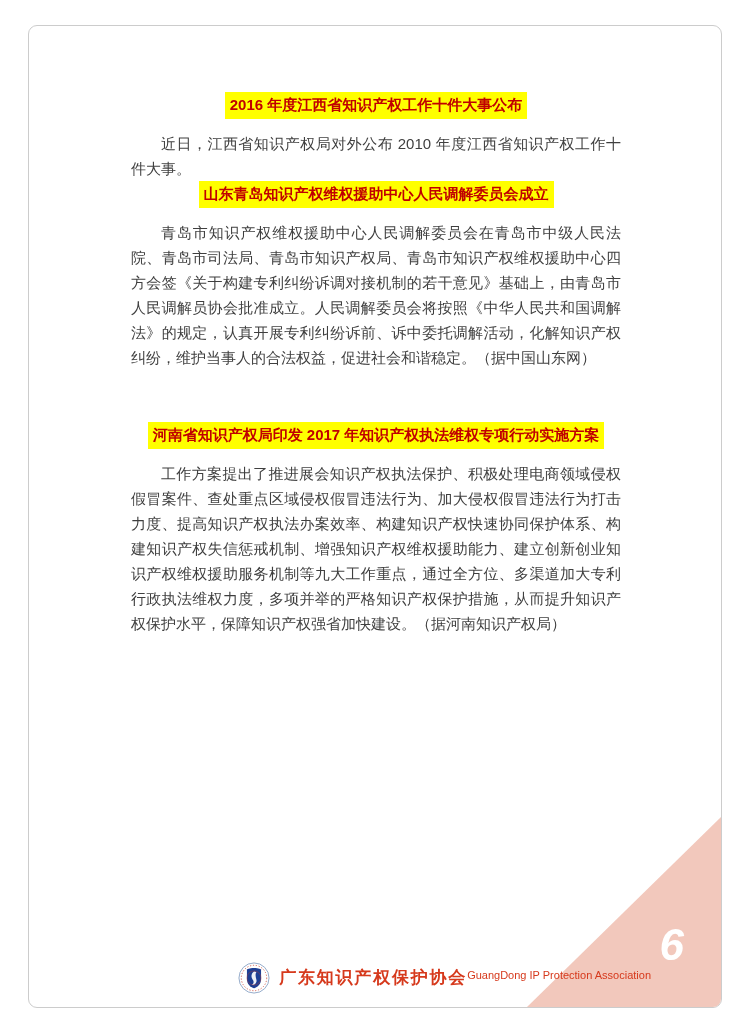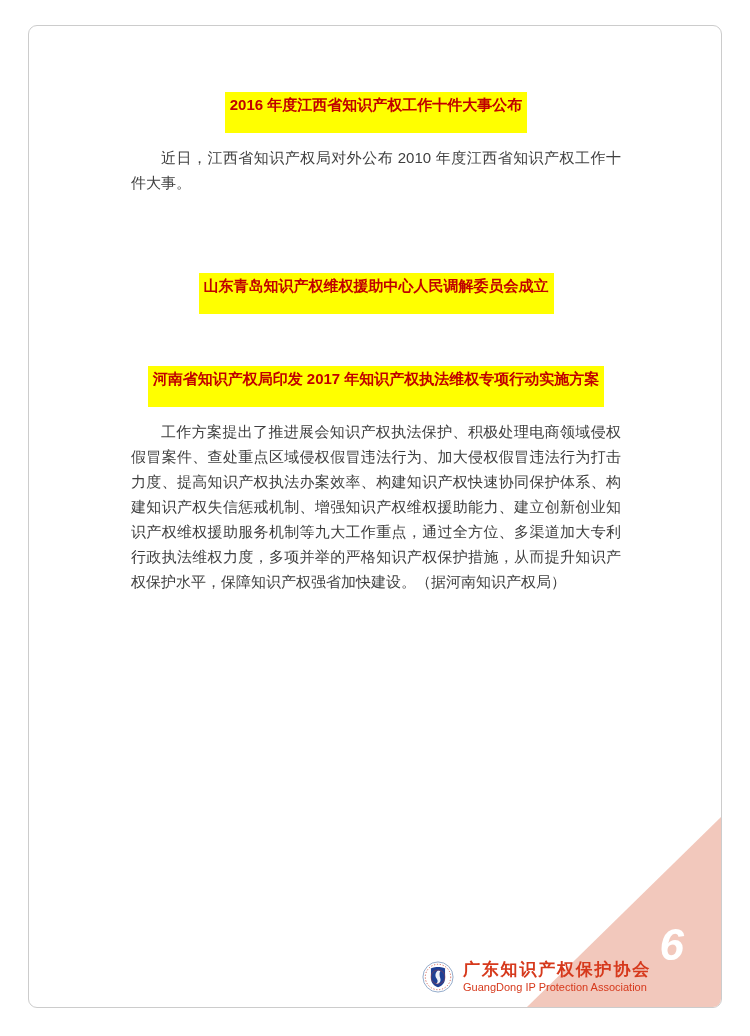--- a/index.html
+++ b/index.html
@@ -22,48 +22,48 @@
   }
   .content{
     position:relative;margin:0 102px;width:490px;color:var(--body-text);
     font-size:15px;line-height:25px;z-index:2;
   }
   .section-title{
     text-align:center;line-height:24px;font-size:15px;font-weight:bold;
   }
   .section-title .hl{
     display:inline-block;background:var(--highlight-yellow);color:var(--title-red);
-    padding:1px 5px 16px 5px;
+    padding:1px 5px 2px 5px;
   }
   .content p{
     text-indent:2em;text-align:justify;margin-top:12px;
   }
   #s1{padding-top:66px;}
-  #s2{margin-top:78px;}
+  #s2{}
   #s3{margin-top:52px;}
 
   .corner-triangle{
     position:absolute;right:0;bottom:0;width:194px;height:190px;
     background:var(--corner-pink);
     clip-path:polygon(100% 0,100% 100%,0 100%);
     z-index:1;
   }
   .page-number{
     position:absolute;right:37px;bottom:40px;z-index:3;
     color:#ffffff;font-size:44px;font-weight:bold;font-style:italic;
     line-height:1;
   }
   .footer-brand{
     position:absolute;right:70px;bottom:13px;z-index:3;
     display:flex;align-items:center;gap:9px;
   }
   .logo{
     width:32px;height:32px;flex:0 0 32px;
   }
-  .brand-text{display:flex;flex-direction:column;align-items:flex-start;justify-content:space-between;}
+  .brand-text{display:flex;flex-direction:row;align-items:flex-start;justify-content:space-between;}
   .brand-cn{
     color:var(--accent-red);font-weight:bold;font-size:17px;line-height:20px;
     letter-spacing:1.8px;white-space:nowrap;
   }
   .brand-en{
     color:var(--accent-red);font-size:11px;line-height:14px;white-space:nowrap;
   }
 </style>
 </head>
 <body>
@@ -77,20 +77,21 @@
         <div class="section-title">
           <span class="hl">2016 年度江西省知识产权工作十件大事公布</span>
         </div>
         <p>近日，江西省知识产权局对外公布 2010 年度江西省知识产权工作十件大事。</p>
       </div>
 
       <div class="section" id="s2">
         <div class="section-title">
           <span class="hl">山东青岛知识产权维权援助中心人民调解委员会成立</span>
         </div>
+        <p>青岛市知识产权维权援助中心人民调解委员会在青岛市中级人民法院、青岛市司法局、青岛市知识产权局、青岛市知识产权维权援助中心四方会签《关于构建专利纠纷诉调对接机制的若干意见》基础上，由青岛市人民调解员协会批准成立。人民调解委员会将按照《中华人民共和国调解法》的规定，认真开展专利纠纷诉前、诉中委托调解活动，化解知识产权纠纷，维护当事人的合法权益，促进社会和谐稳定。（据中国山东网）</p>
       </div>
 
       <div class="section" id="s3">
         <div class="section-title">
           <span class="hl">河南省知识产权局印发 2017 年知识产权执法维权专项行动实施方案</span>
         </div>
         <p>工作方案提出了推进展会知识产权执法保护、积极处理电商领域侵权假冒案件、查处重点区域侵权假冒违法行为、加大侵权假冒违法行为打击力度、提高知识产权执法办案效率、构建知识产权快速协同保护体系、构建知识产权失信惩戒机制、增强知识产权维权援助能力、建立创新创业知识产权维权援助服务机制等九大工作重点，通过全方位、多渠道加大专利行政执法维权力度，多项并举的严格知识产权保护措施，从而提升知识产权保护水平，保障知识产权强省加快建设。（据河南知识产权局）</p>
       </div>
 
     </div>

